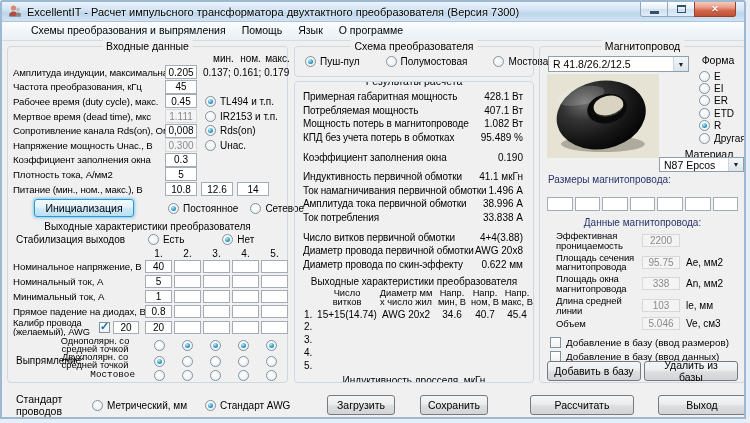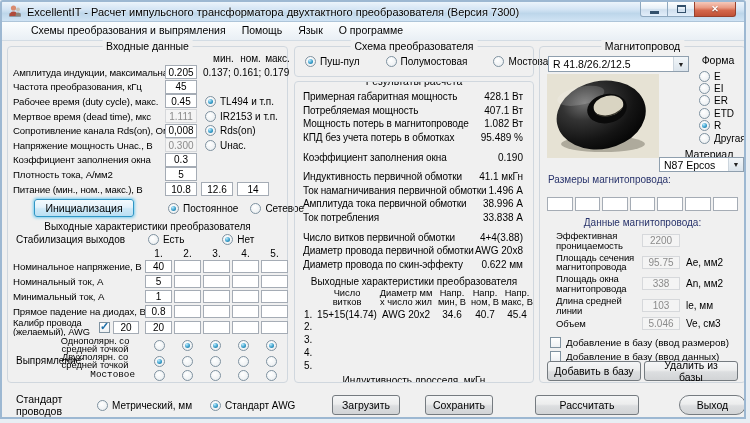--- a/index.html
+++ b/index.html
@@ -132,21 +132,21 @@
   .core-btns{position:absolute;top:314px;left:7px;right:7px;display:flex;justify-content:space-between;}
   .core-btns .btn{width:94px;}
   
   .bottom-row{position:absolute;left:5px;top:352px;width:739px;height:24px;display:flex;align-items:center;}
   .wire-label{margin-left:9px;width:96px;font-size:10.5px;}
   .bottom-row .radio-wrap.met{margin-left:10px;width:103px;}
   .bottom-row .radio-wrap.awg{margin-left:10px;width:92px;}
   .btn.load{margin-left:30px;width:68px;}
   .btn.save{margin-left:25px;width:68px;}
   .btn.calc{margin-left:42px;width:104px;}
-  .btn.exit{margin-left:40px;width:67px;border-radius:10px;}
+  .btn.exit{margin-left:24px;width:88px;}
 </style>
 </head>
 <body>
 
 <div class="window">
   <div class="titlebar">
     <span class="app-icon">
       <svg width="14" height="14" viewBox="0 0 14 14">
         <rect x="1" y="9" width="12" height="4" rx="1" fill="#8c9aa6"></rect>
         <circle cx="5.5" cy="4" r="2.6" fill="#d98a6e"></circle>

